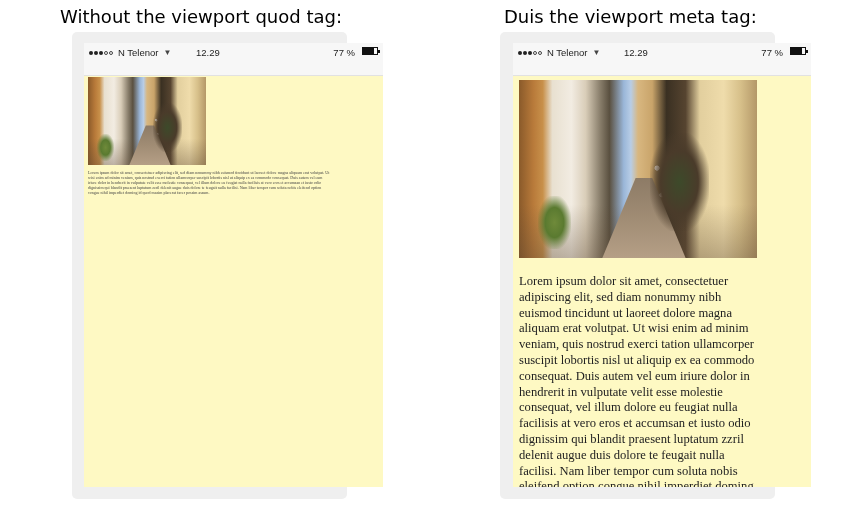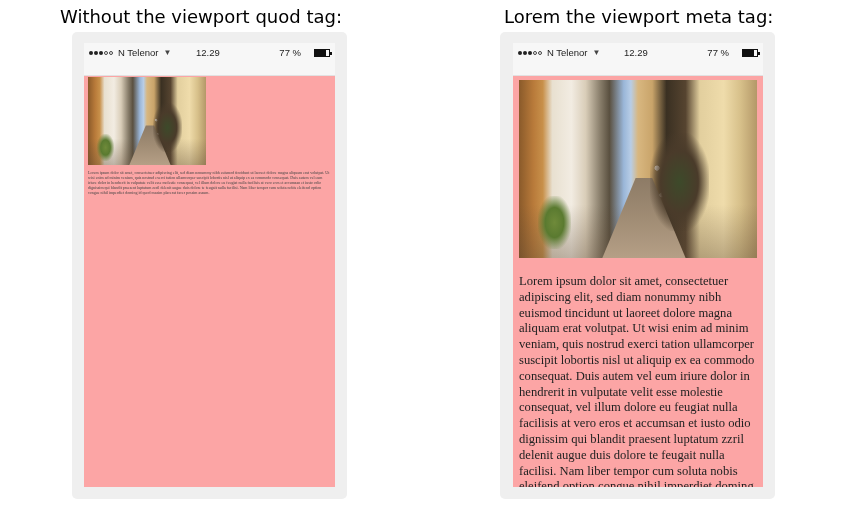--- a/index.html
+++ b/index.html
@@ -16,38 +16,38 @@
 
   .frame {
     position: absolute; top: 32px; width: 275px; height: 467px;
     background: #efefef; border-radius: 5px;
   }
   .frame.left { left: 72px; }
   .frame.right { left: 500px; }
 
   .screen {
     position: absolute; top: 11px; left: 12px; width: 251px; height: 444px;
-    background: #fca5a5; overflow: hidden;
+    background: #fef9c3; overflow: hidden; padding-left: 48px;
   }
   .frame.right .screen { left: 13px; width: 250px; }
 
   .statusbar {
     position: absolute; top: 0; left: 0; right: 0; height: 32px;
     background: #f7f7f7; border-bottom: 1px solid #e2e2e2;
     font-family: "Liberation Sans", sans-serif; font-size: 9.5px; color: #222;
   }
   .sb-left { position: absolute; left: 5px; top: 4px; display: flex; align-items: center; gap: 3px; }
   .signal { display: flex; gap: 1px; align-items: center; }
   .dot { width: 4px; height: 4px; border-radius: 50%; background: #222; box-sizing: border-box; }
   .dot.empty { background: transparent; border: 0.8px solid #444; }
   .carrier { margin-left: 2px; }
   .wifi { font-size: 8px; color: #444; margin-left: 2px; }
   .sb-time { position: absolute; left: 112px; top: 4px; font-weight: normal; }
   .frame.right .sb-time { left: 111px; }
-  .sb-right { position: absolute; right: 5px; top: 4px; display: flex; align-items: center; gap: 13px; }
+  .sb-right { position: absolute; right: 5px; top: 4px; display: flex; gap: 7px; }
   .battery { position: relative; width: 14px; height: 6px; border: 1px solid #111; box-sizing: content-box; }
   .battery-fill { position: absolute; left: 0; top: 0; height: 100%; width: 77%; background: #111; }
   .battery-tip { position: absolute; right: -3px; top: 2px; width: 2px; height: 3px; background: #111; }
 
   
   .photo {
     position: absolute; overflow: hidden;
     background:
       linear-gradient(180deg, rgba(255,255,255,0) 70%, rgba(90,70,50,0.35) 100%),
       linear-gradient(90deg,
@@ -87,21 +87,21 @@
   }
   .body-text {
     position: absolute; left: 6px; top: 231px; width: 240px;
     font-family: "Liberation Serif", serif; font-size: 12.6px; line-height: 15.8px; color: #222;
   }
 </style>
 </head>
 <body>
 
 <div class="caption left">Without the viewport quod tag:</div>
-<div class="caption right">Lorem the viewport meta tag:</div>
+<div class="caption right">Duis the viewport meta tag:</div>
 
 <div class="frame left">
   <div class="screen">
     <div class="statusbar">
       <div class="sb-left">
         <span class="signal">
           <span class="dot"></span>
             <span class="dot"></span>
             <span class="dot"></span>
             <span class="dot empty"></span>

